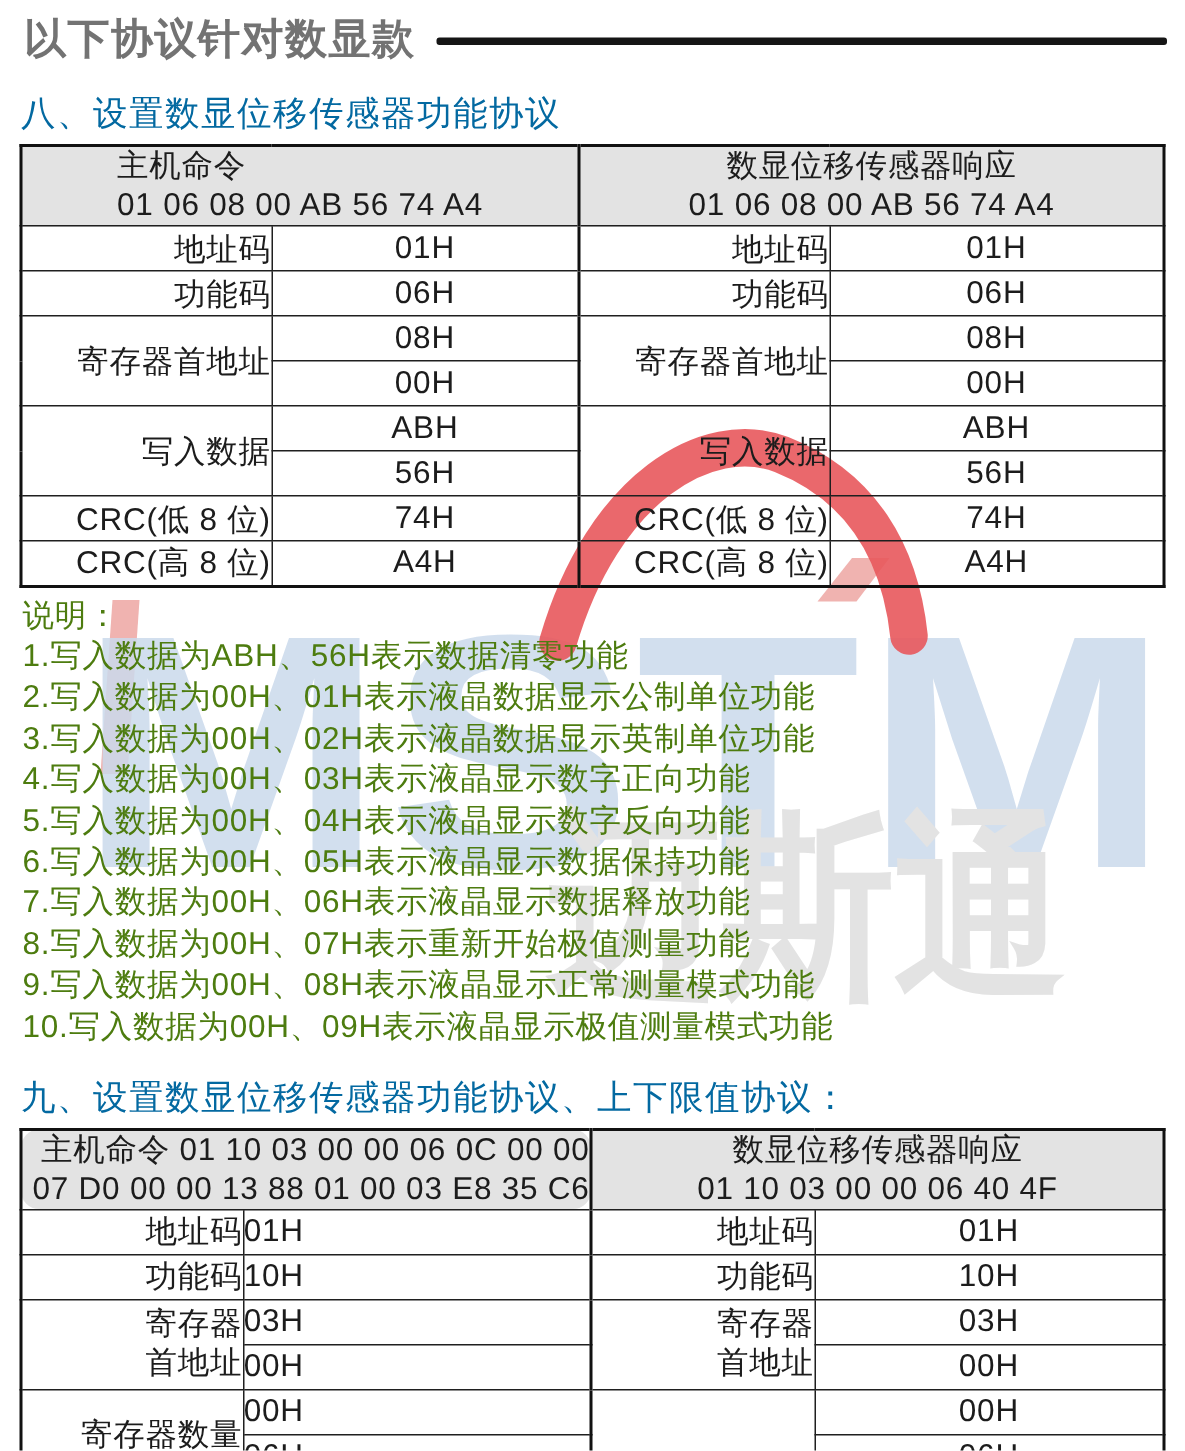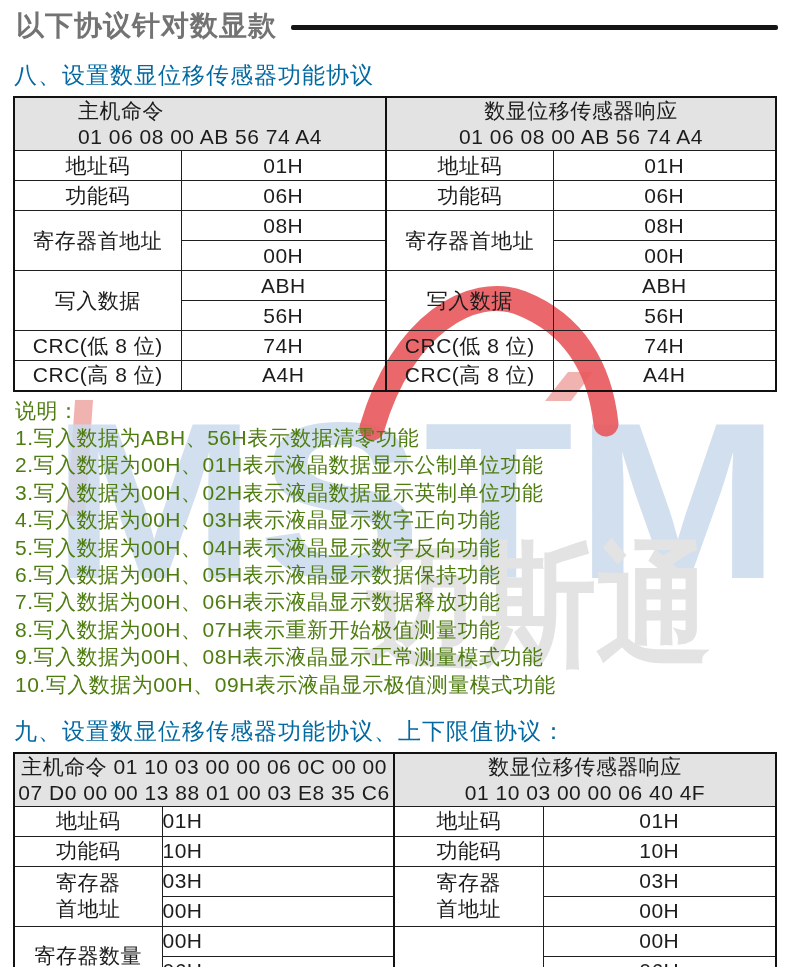--- a/index.html
+++ b/index.html
@@ -26,27 +26,27 @@
     border:2.5px solid #111;background:transparent;
   }
   .proto td{
     border:1.5px solid #1f1f1f;font-size:21px;padding:0;vertical-align:middle;
     letter-spacing:0.5px;background:transparent;
   }
   .proto tr.r{height:30px;}
   .proto tr.hd{height:53px;}
   .proto tr.hd td{background:#e3e3e3;}
   .mid{border-left:2.5px solid #111 !important;}
-  .lab{text-align:center;padding-left:10px;}
+  .lab{text-align:right;padding-left:10px;}
   .val{text-align:center;}
   .val-left{text-align:left;padding-left:36px;}
   .hdcell{text-align:center;line-height:26px;}
   .hb{display:inline-block;text-align:left;line-height:26px;}
   .hb-center{text-align:center;line-height:26px;}
-  .hd-left{text-align:center;padding-left:8px;line-height:26px;letter-spacing:0.3px;}
+  .hd-left{text-align:right;padding-left:8px;line-height:26px;letter-spacing:0.3px;border-radius:12px;}
   .two-line{line-height:26px;padding-top:2px;}
 
   
   .notes{margin:5px 0 0 15px;font-size:21px;line-height:27.4px;color:#4d7c0f;letter-spacing:0.5px;}
 </style>
 </head>
 <body>
 
 <div class="page">
 

